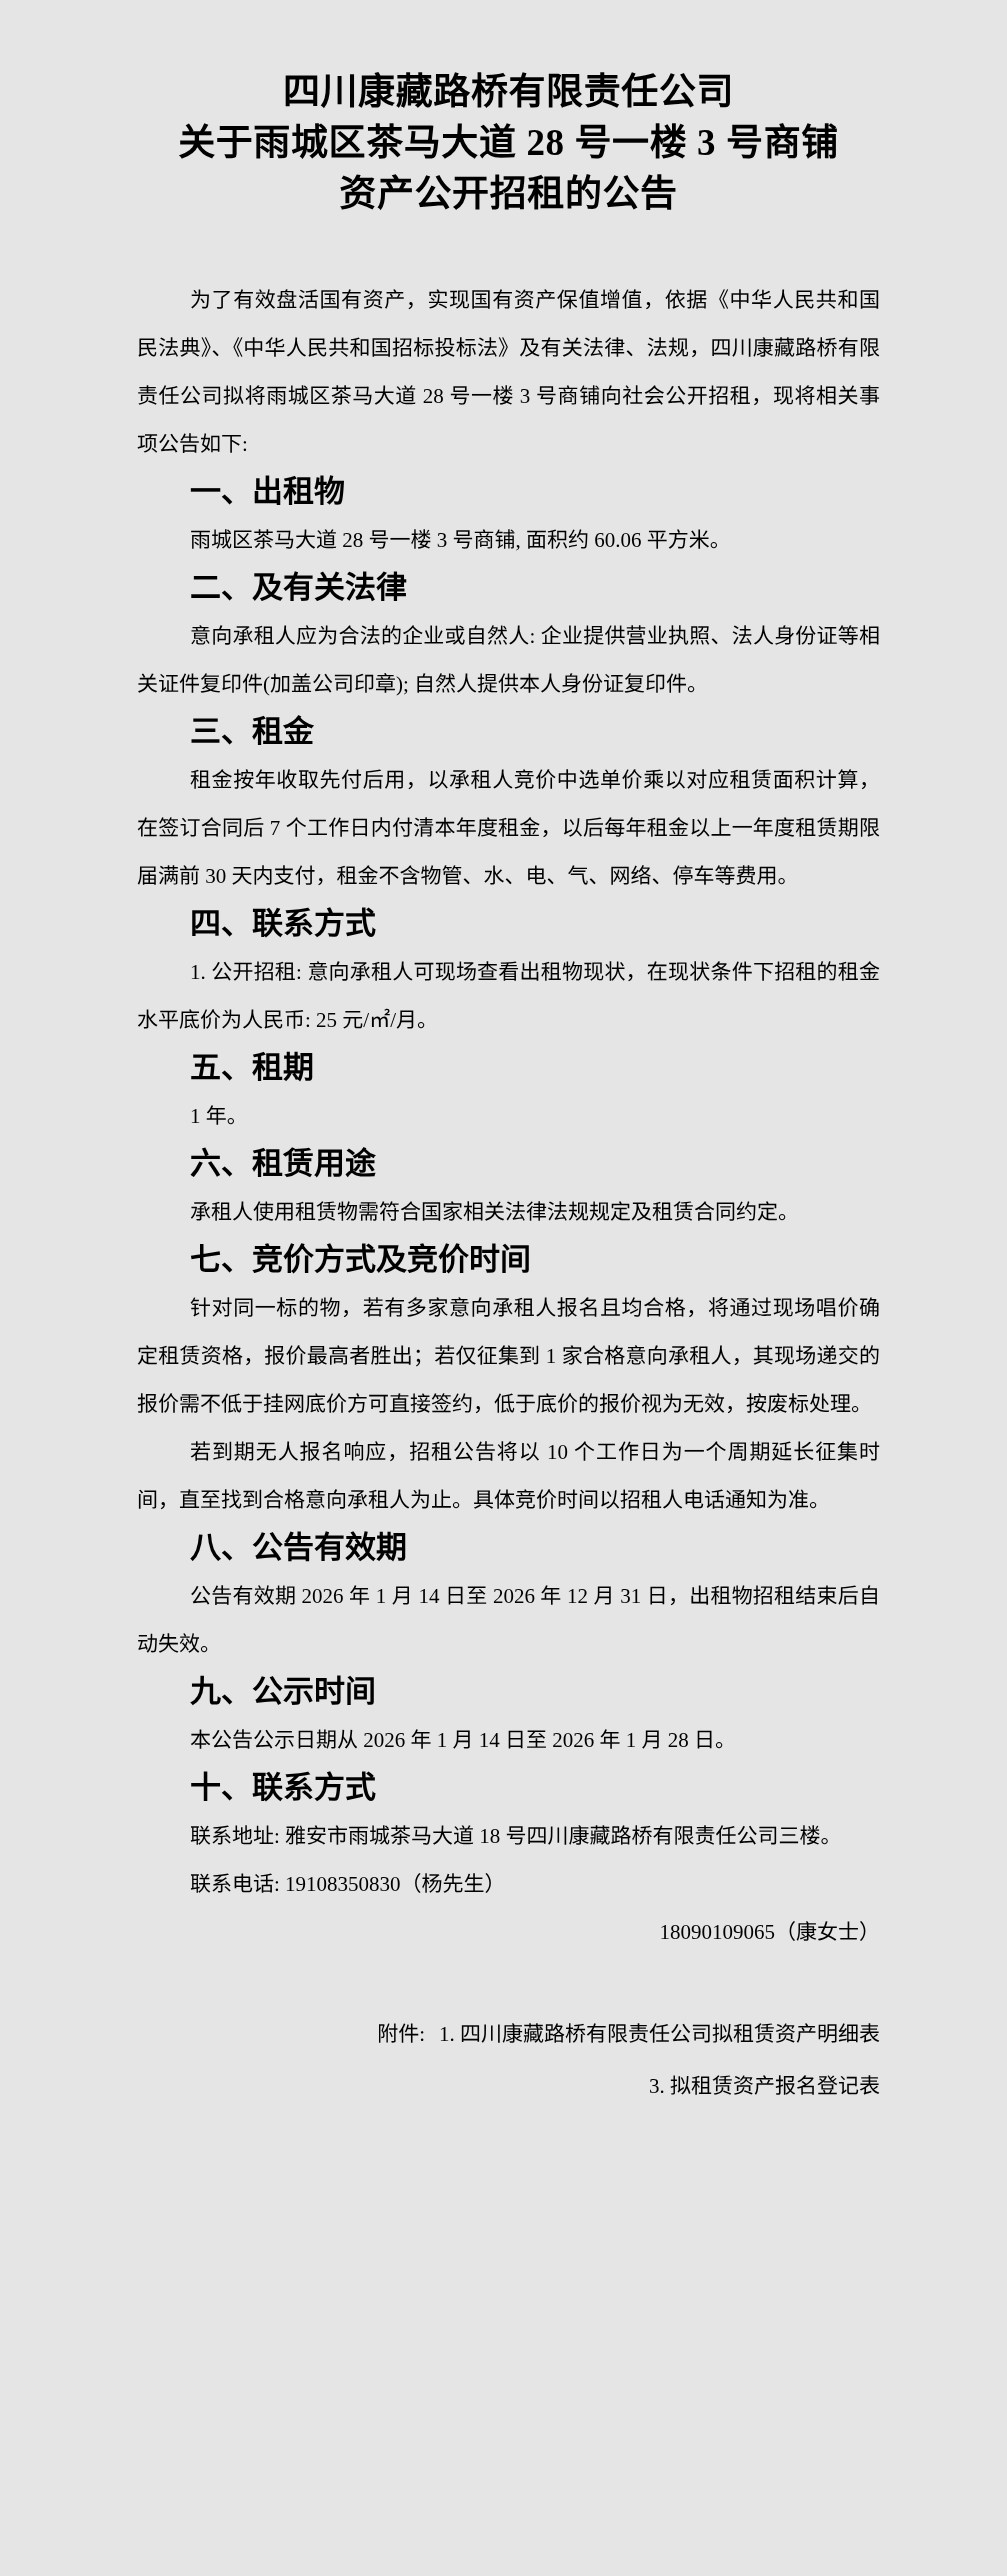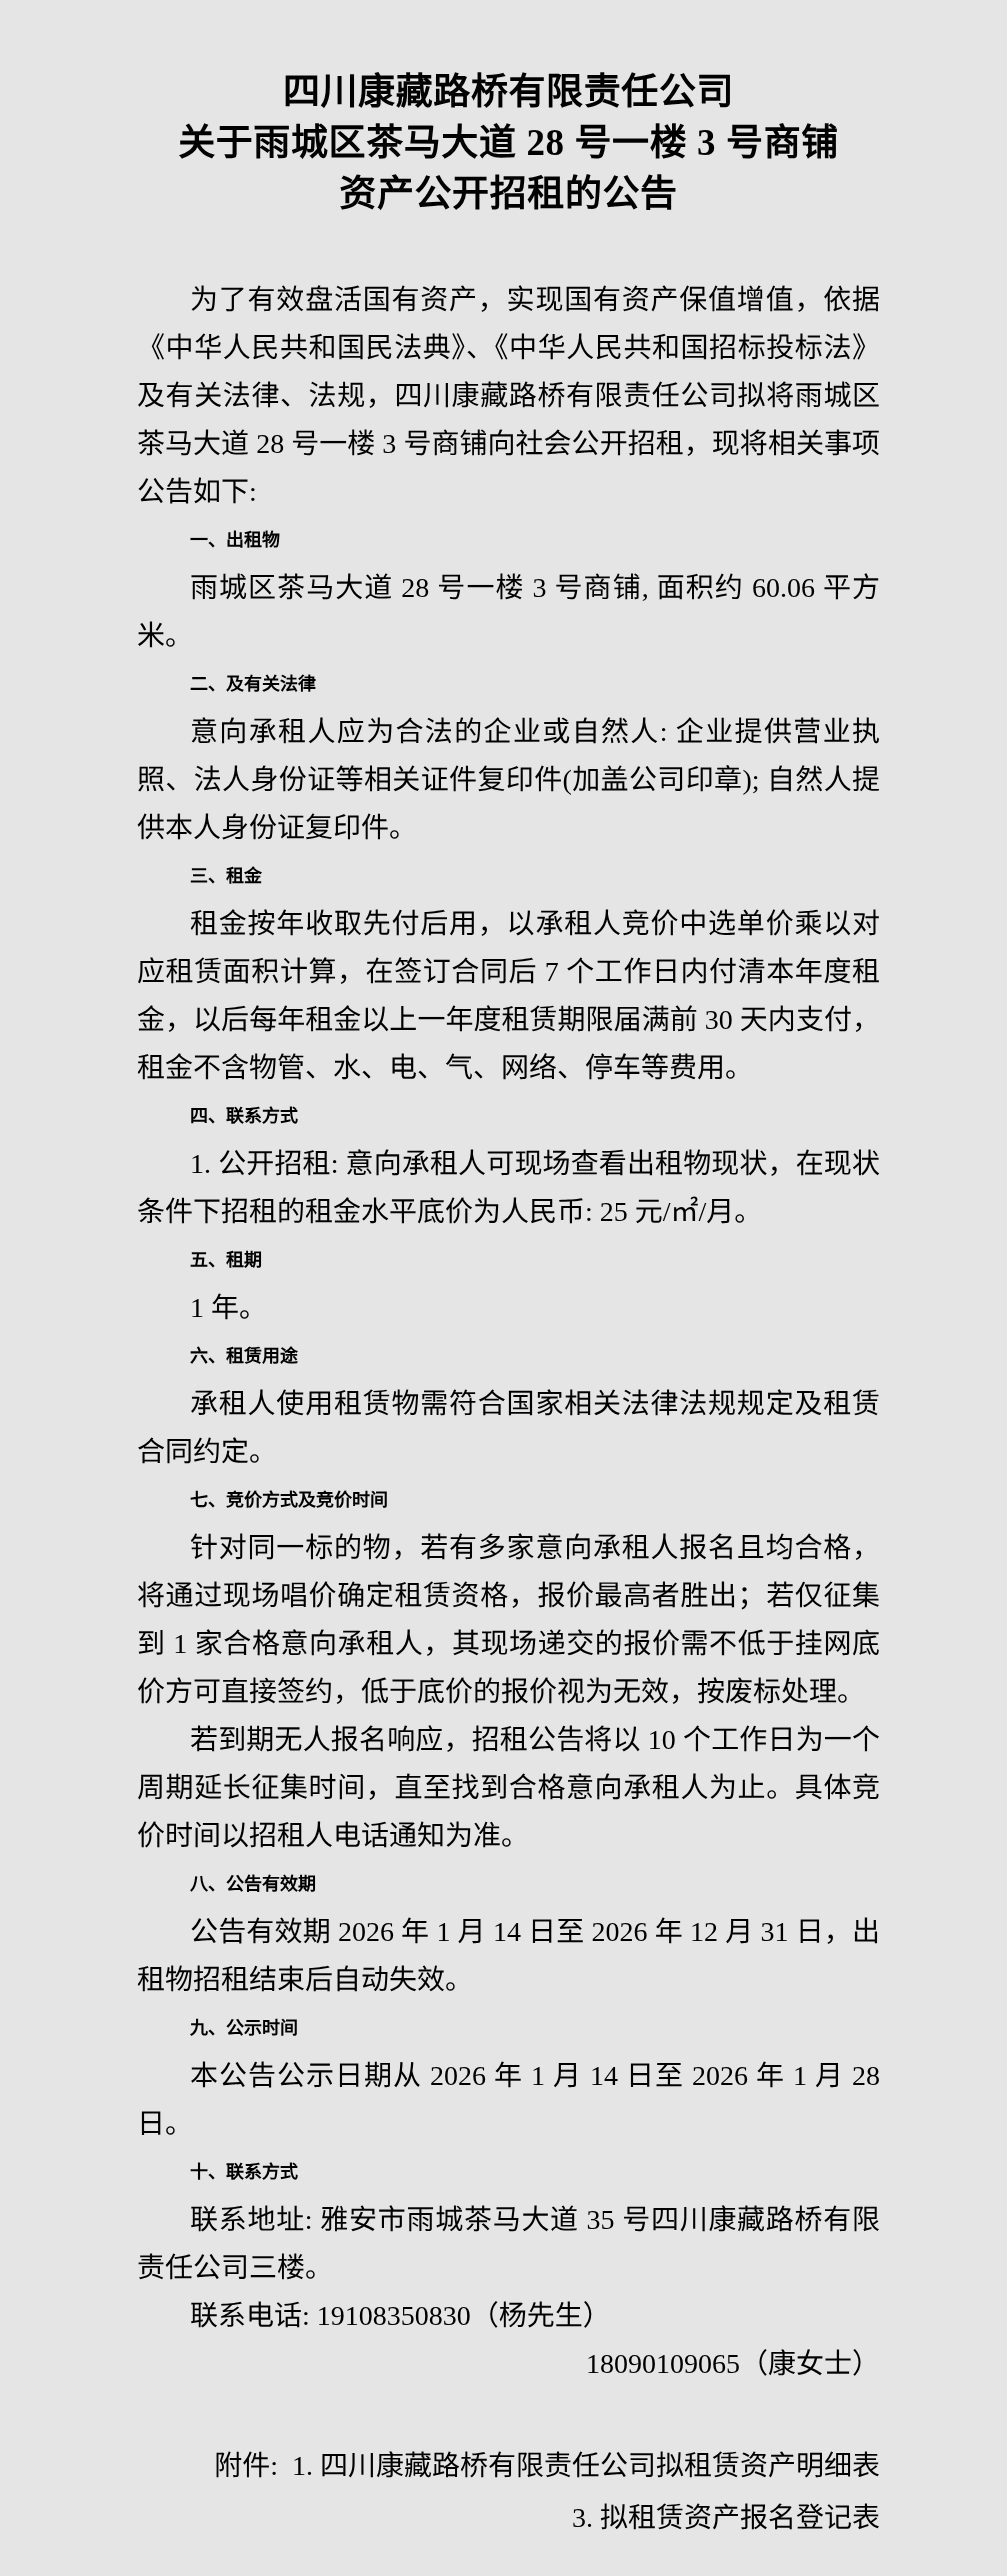--- a/index.html
+++ b/index.html
@@ -24,30 +24,30 @@
     font-weight: bold;
     font-size: 37px;
     line-height: 51px;
     text-align: center;
     margin: 0 0 57px 0;
     letter-spacing: 0.6px;
   }
   .title-line { display: block; }
   .para {
     margin: 0;
-    font-size: 28px;
+    font-size: 21px;
     line-height: 48px;
     text-align: justify;
     text-indent: 53px;
     font-family: "Liberation Serif", "DejaVu Serif", serif;
     font-weight: normal;
   }
   .sec-heading {
     margin: 0;
-    font-size: 18px;
+    font-size: 31px;
     line-height: 48px;
     text-indent: 53px;
     font-family: Liberation Serif, serif;
     font-weight: bold;
     text-align: left;
   }
   .phone-line2 {
     text-indent: 175px;
     text-align: right;
   }
@@ -102,21 +102,21 @@
     <p class="para">针对同一标的物，若有多家意向承租人报名且均合格，将通过现场唱价确定租赁资格，报价最高者胜出；若仅征集到 1 家合格意向承租人，其现场递交的报价需不低于挂网底价方可直接签约，低于底价的报价视为无效，按废标处理。</p>
     <p class="para">若到期无人报名响应，招租公告将以 10 个工作日为一个周期延长征集时间，直至找到合格意向承租人为止。具体竞价时间以招租人电话通知为准。</p>
 
     <h2 class="sec-heading">八、公告有效期</h2>
     <p class="para">公告有效期 2026 年 1 月 14 日至 2026 年 12 月 31 日，出租物招租结束后自动失效。</p>
 
     <h2 class="sec-heading">九、公示时间</h2>
     <p class="para">本公告公示日期从 2026 年 1 月 14 日至 2026 年 1 月 28 日。</p>
 
     <h2 class="sec-heading">十、联系方式</h2>
-    <p class="para">联系地址: 雅安市雨城茶马大道 35 号四川康藏路桥有限责任公司三楼。</p>
+    <p class="para">联系地址: 雅安市雨城茶马大道 18 号四川康藏路桥有限责任公司三楼。</p>
     <p class="para">联系电话: 19108350830（杨先生）</p>
     <p class="para phone-line2">18090109065（康女士）</p>
 
     <div class="attachments">
       <p class="para"><span class="attach-lead-label">附件:</span><span>1. 四川康藏路桥有限责任公司拟租赁资产明细表</span></p>
       <p class="para attach-item">3. 拟租赁资产报名登记表</p>
     </div>
 
   </div>
 </div>

